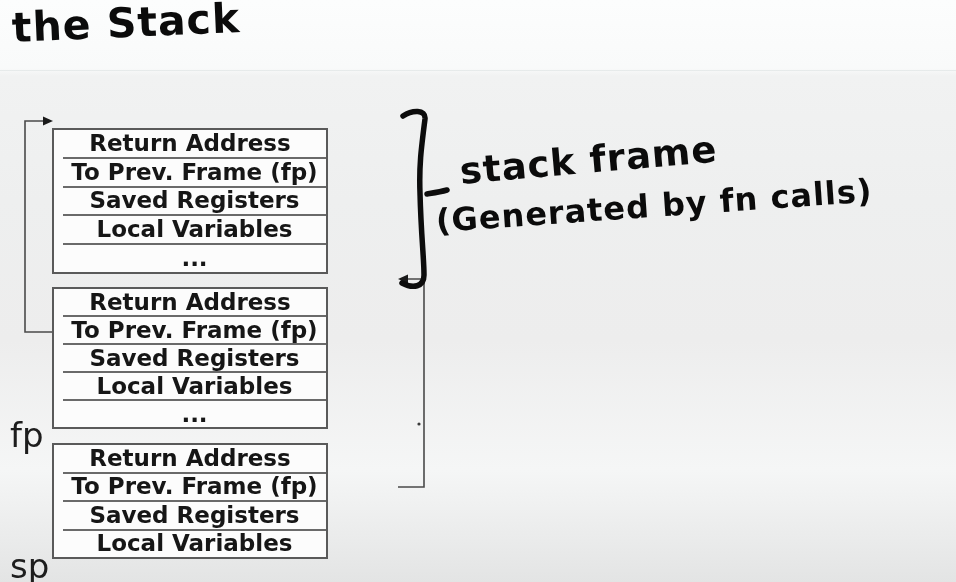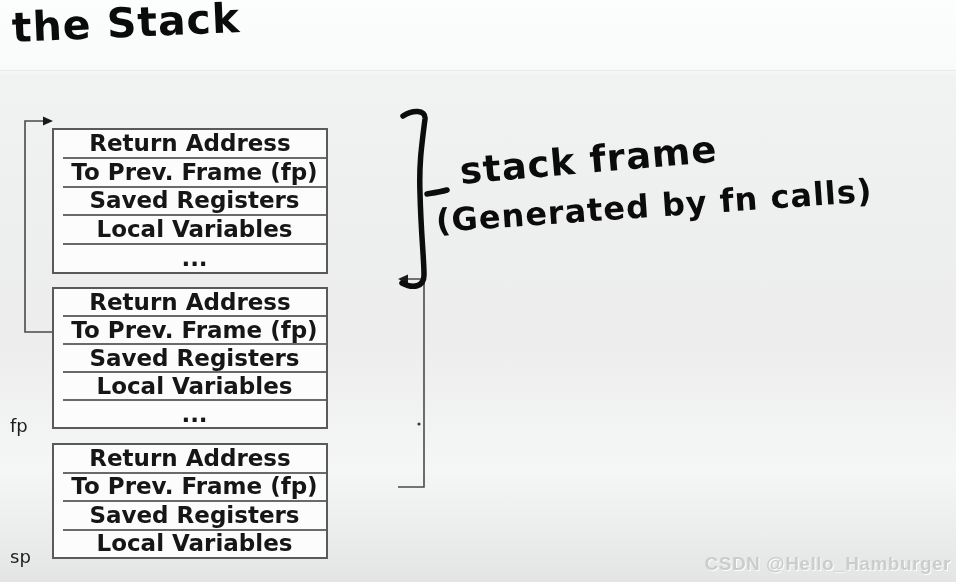--- a/index.html
+++ b/index.html
@@ -32,21 +32,21 @@
   }
   .frame-1{top:128px;height:146px;}
   .frame-2{top:287px;height:142px;}
   .frame-3{top:443px;height:116px;}
   .row{
     flex:1;display:flex;align-items:center;justify-content:center;
     font-size:23px;color:#161616;line-height:1;
   }
   .row + .row{border-top:2px solid #6a6a6a;margin-left:9px;}
   .reg-label{
-    position:absolute;font-size:18px;color:#1d1d1d;
+    position:absolute;font-size:34px;color:#1d1d1d;
   }
   .fp-label{left:10px;top:415px;}
   .sp-label{left:10px;top:546px;}
   .overlay{position:absolute;left:0;top:0;width:956px;height:582px;pointer-events:none;}
   .watermark{
     position:absolute;right:5px;bottom:7px;
     font-family:"Liberation Sans","DejaVu Sans",sans-serif;
     font-size:19px;font-weight:bold;color:#cbcdcd;letter-spacing:.5px;
     text-shadow:1px 1px 0 rgba(255,255,255,.9);
   }
@@ -95,15 +95,14 @@
     <polygon points="398,279 408,274.5 408,283.5" fill="#1a1a1a"></polygon>
 
     <circle cx="419" cy="424" r="1.6" fill="#3a3a3a"></circle>
 
     <path d="M403,116 C412,110 426,109 425,119 C421,150 419,166 420,193 C421,235 424,258 424,275 C424,287 413,289 402,283 M427,194 C433,193 440,192 447,190" fill="none" stroke="#0c0c0c" stroke-width="5.5" stroke-linecap="round" stroke-linejoin="round"></path>
   </svg>
 
   <div class="hand annot1">stack frame</div>
   <div class="hand annot2">(Generated by fn calls)</div>
 
-  <div class="watermark">CSDN @Hello_Hamburger</div>
 
 </div>
 
 </body></html>

